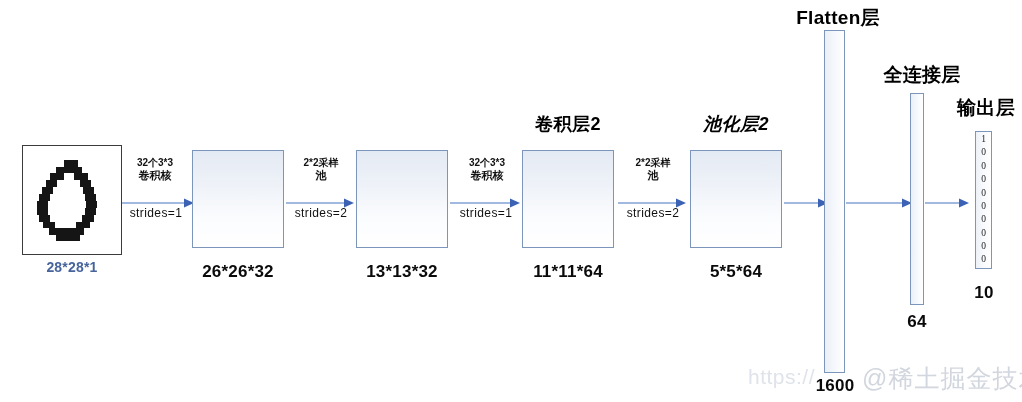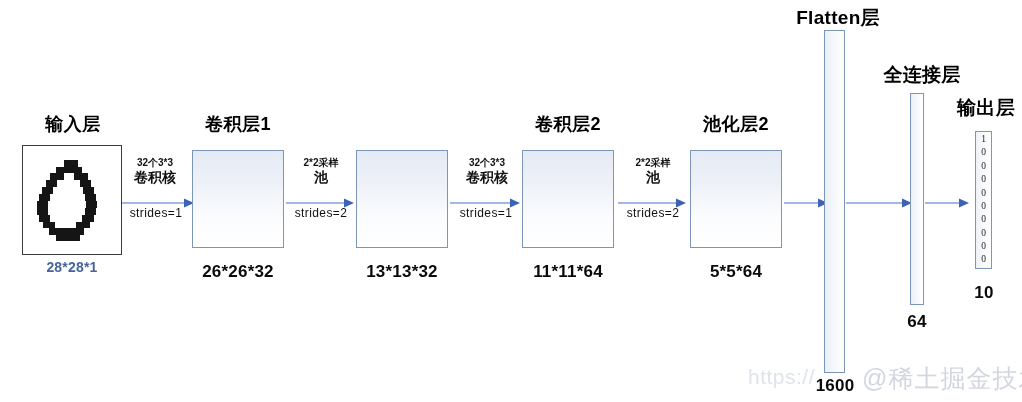--- a/index.html
+++ b/index.html
@@ -87,21 +87,21 @@
     text-align: center;
     color: #111111;
     line-height: 1.15;
   }
   .ann-top {
     font-size: 10px;
     font-weight: bold;
   }
   .ann-top .ln2 {
     display: block;
-    font-size: 14px;
+    font-size: 11px;
   }
   .ann-bottom {
     font-size: 12px;
     font-weight: normal;
     letter-spacing: 0.4px;
   }
 
   
   .arrow {
     position: absolute;
@@ -146,21 +146,20 @@
   }
 </style>
 </head>
 <body>
 
 <div id="canvas">
 
   <div class="wm-url" style="left:748px; top:365px;">https://</div>
   <div class="wm-text" style="left:862px; top:362px;">@稀土掘金技术社区</div>
 
-  <div class="layer-title title-cn" style="left:18px; top:112px; width:110px;">输入层</div>
 
   <div class="input-frame" style="left:22px; top:145px; width:100px; height:110px;">
     <svg class="digit-svg" viewBox="0 0 100 110" preserveAspectRatio="none">
       <rect x="0" y="0" width="100" height="110" fill="#ffffff"></rect>
       <g fill="#151515" shape-rendering="crispEdges">
         <rect x="42" y="14" width="14" height="7"></rect>
         <rect x="34" y="21" width="26" height="7"></rect>
         <rect x="28" y="28" width="14" height="7"></rect>
         <rect x="52" y="28" width="14" height="7"></rect>
         <rect x="23" y="35" width="12" height="7"></rect>
@@ -191,21 +190,20 @@
     <span class="ln2">卷积核</span>
   </div>
   <div class="arrow" style="left:122px; top:197px; width:72px;">
     <svg width="72" height="12" viewBox="0 0 72 12">
       <line x1="0" y1="6" x2="62" y2="6" stroke="#4472c4" stroke-width="1.2"></line>
       <polygon points="62,1.5 72,6 62,10.5" fill="#3b62b5"></polygon>
     </svg>
   </div>
   <div class="ann ann-bottom" style="left:118px; top:207px; width:76px;">strides=1</div>
 
-  <div class="layer-title title-cn" style="left:186px; top:112px; width:104px;">卷积层1</div>
   <div class="fmap" style="left:192px; top:150px; width:92px; height:98px;"></div>
   <div class="dim" style="left:186px; top:262px; width:104px;">26*26*32</div>
 
   <div class="ann ann-top" style="left:288px; top:157px; width:66px;">
     <span>2*2采样</span>
     <span class="ln2">池</span>
   </div>
   <div class="arrow" style="left:286px; top:197px; width:68px;">
     <svg width="68" height="12" viewBox="0 0 68 12">
       <line x1="0" y1="6" x2="58" y2="6" stroke="#4472c4" stroke-width="1.2"></line>
@@ -238,21 +236,21 @@
     <span class="ln2">池</span>
   </div>
   <div class="arrow" style="left:618px; top:197px; width:68px;">
     <svg width="68" height="12" viewBox="0 0 68 12">
       <line x1="0" y1="6" x2="58" y2="6" stroke="#4472c4" stroke-width="1.2"></line>
       <polygon points="58,1.5 68,6 58,10.5" fill="#3b62b5"></polygon>
     </svg>
   </div>
   <div class="ann ann-bottom" style="left:616px; top:207px; width:74px;">strides=2</div>
 
-  <div class="layer-title title-cn" style="left:684px; top:112px; width:104px;">池化层2</div>
+  <div class="layer-title title-cn" style="left:684px; top:112px; width:104px;font-style:italic;">池化层2</div>
   <div class="fmap" style="left:690px; top:150px; width:92px; height:98px;"></div>
   <div class="dim" style="left:684px; top:262px; width:104px;">5*5*64</div>
 
   <div class="arrow" style="left:784px; top:197px; width:44px;">
     <svg width="44" height="12" viewBox="0 0 44 12">
       <line x1="0" y1="6" x2="34" y2="6" stroke="#4472c4" stroke-width="1.2"></line>
       <polygon points="34,1.5 44,6 34,10.5" fill="#3b62b5"></polygon>
     </svg>
   </div>
 

